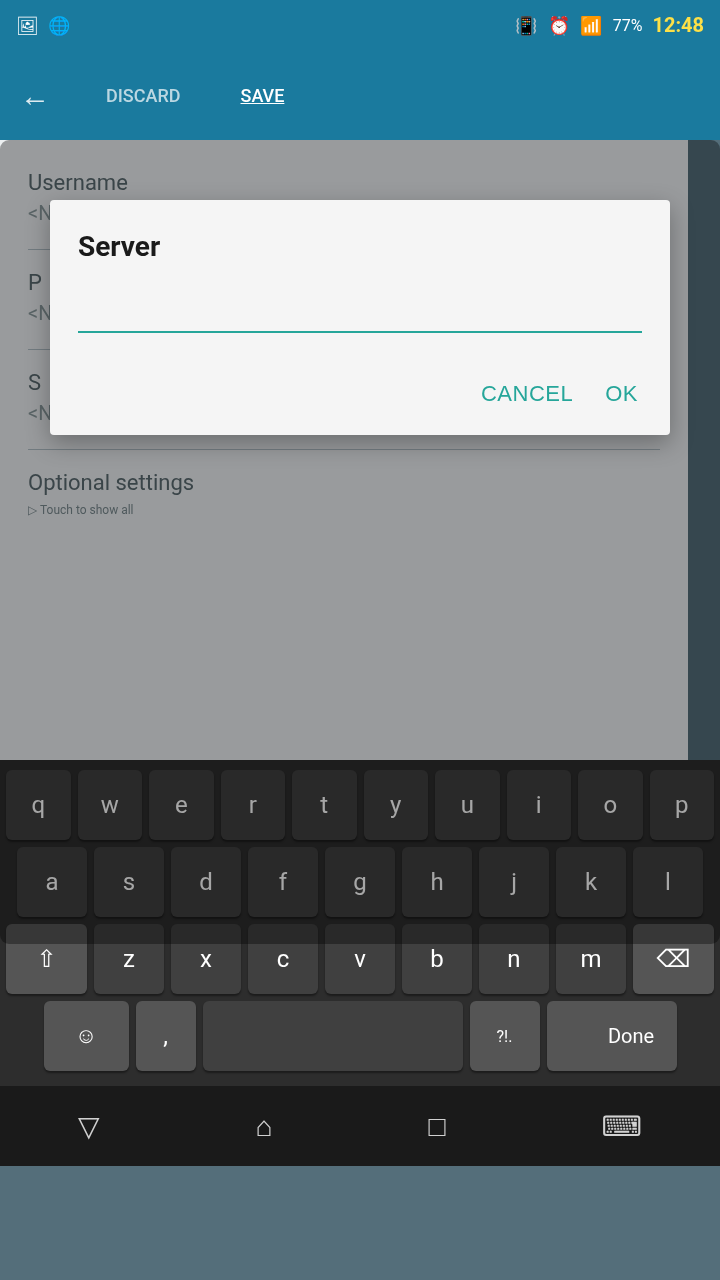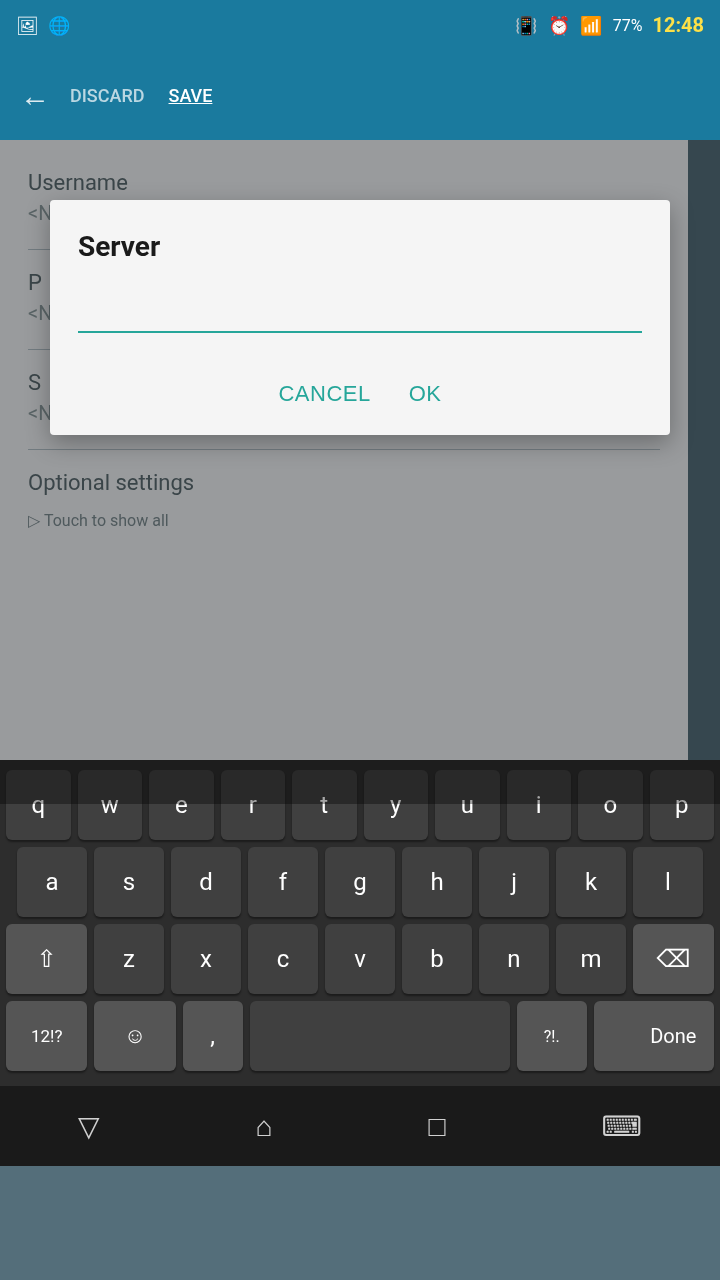--- a/index.html
+++ b/index.html
@@ -69,20 +69,21 @@
     .app-bar-actions {
       display: flex;
       gap: 24px;
     }
     .app-bar-action {
       color: white;
       font-size: 18px;
       font-weight: 500;
       opacity: 0.7;
       cursor: pointer;
+      margin-left: 36px;
     }
     .app-bar-action.active {
       opacity: 1;
       text-decoration: underline;
     }
 
     
     .main-content {
       width: 688px;
       background: #eceff1;
@@ -105,42 +106,43 @@
       background: #b0bec5;
       margin-bottom: 20px;
     }
     .optional-section {
       margin-top: 10px;
     }
     .optional-label {
       font-size: 22px;
       color: #5a6a70;
       font-weight: 400;
-      margin-bottom: 16px;
+      margin-bottom: 8px;
     }
     .optional-touch {
-      font-size: 16px;
+      font-size: 12px;
       color: #7a8a90;
       display: flex;
       align-items: center;
       gap: 8px;
     }
 
     
     .dialog-overlay {
       position: absolute;
       top: 0;
       left: 0;
       width: 720px;
-      height: 664px;
+      height: 804px;
       background: rgba(0,0,0,0.35);
       display: flex;
       align-items: flex-start;
       justify-content: center;
       padding-top: 60px;
+      border-radius: 9px;
     }
     .dialog {
       width: 620px;
       background: #f5f5f5;
       border-radius: 4px;
       padding: 30px 28px 20px 28px;
       box-shadow: 0 8px 24px rgba(0,0,0,0.3);
     }
     .dialog-title {
       font-size: 28px;
@@ -154,22 +156,22 @@
       border-bottom: 2px solid #26a69a;
       background: transparent;
       font-size: 22px;
       padding: 4px 0 8px 0;
       outline: none;
       color: #222;
       margin-bottom: 30px;
     }
     .dialog-actions {
       display: flex;
-      justify-content: center;
-      gap: 30px;
+      justify-content: flex-end;
+      gap: 24px;
       padding-top: 10px;
     }
     .dialog-btn {
       font-size: 22px;
       font-weight: 500;
       color: #26a69a;
       background: none;
       border: none;
       cursor: pointer;
       padding: 8px 4px;
@@ -361,21 +363,20 @@
     <div class="key">x</div>
     <div class="key">c</div>
     <div class="key">v</div>
     <div class="key">b</div>
     <div class="key">n</div>
     <div class="key">m</div>
     <div class="key key-backspace">⌫</div>
   </div>
 
   <div class="keyboard-row">
-    <div class="key key-special" style="font-size:17px;">12!?</div>
     <div class="key key-emoji">☺</div>
     <div class="key key-comma">,</div>
     <div class="key key-space" style="max-width:260px;"></div>
     <div class="key key-punct" style="font-size:16px;">?!.</div>
     <div class="key key-done" style="font-size:20px;padding-left:39px;">Done</div>
   </div>
 </div>
 
 <div class="nav-bar">
   <span class="nav-icon">▽</span>

